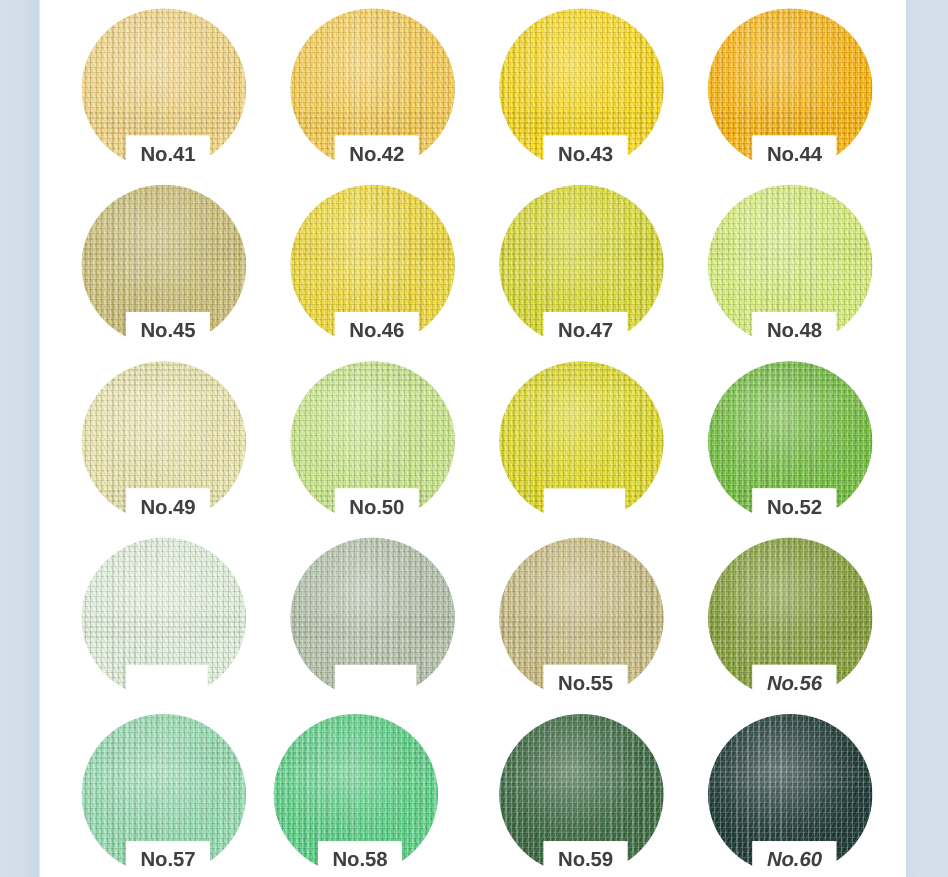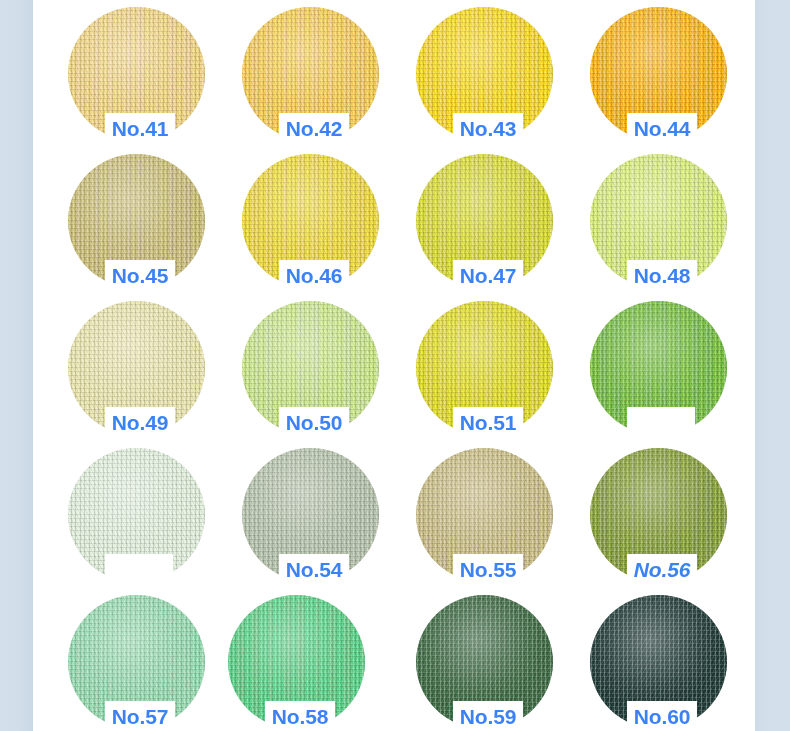--- a/index.html
+++ b/index.html
@@ -147,23 +147,23 @@
     position: absolute;
     left: 22px;
     top: 110px;
     width: 100px;
     height: 24px;
     z-index: 4;
     display: flex;
     align-items: center;
     justify-content: center;
     font-family: "Liberation Sans", sans-serif;
-    font-size: 21px;
+    font-size: 17px;
     font-weight: bold;
-    color: #3b82f6;
+    color: #404040;
     letter-spacing: -0.1px;
     white-space: nowrap;
     background: transparent;
   }
   .swatch-label::before {
     content: "";
     position: absolute;
     left: 15px;
     right: 15px;
     top: -4px;
@@ -281,49 +281,48 @@
         <div class="swatch-label">No.50</div>
       </div>
       <div class="swatch" style="left: 383px; top: 301px;">
         <div class="swatch-disc">
           <div class="disc-fill" style="background: rgb(226, 220, 42);"></div>
           <div class="knit-tex"></div>
           <div class="knit-tex2"></div>
           <div class="disc-shade"></div>
         </div>
         <div class="label-notch"></div>
-        <div class="swatch-label">No.51</div>
       </div>
       <div class="swatch" style="left: 557px; top: 301px;">
         <div class="swatch-disc">
           <div class="disc-fill" style="background: rgb(118, 192, 67);"></div>
           <div class="knit-tex"></div>
           <div class="knit-tex2"></div>
           <div class="disc-shade"></div>
         </div>
         <div class="label-notch"></div>
+        <div class="swatch-label">No.52</div>
       </div>
       <div class="swatch" style="left: 35px; top: 448px;">
         <div class="swatch-disc">
           <div class="disc-fill" style="background: rgb(226, 240, 221);"></div>
           <div class="knit-tex"></div>
           <div class="knit-tex2"></div>
           <div class="disc-shade"></div>
         </div>
         <div class="label-notch"></div>
       </div>
       <div class="swatch" style="left: 209px; top: 448px;">
         <div class="swatch-disc">
           <div class="disc-fill" style="background: rgb(183, 196, 173);"></div>
           <div class="knit-tex"></div>
           <div class="knit-tex2"></div>
           <div class="disc-shade"></div>
         </div>
         <div class="label-notch"></div>
-        <div class="swatch-label">No.54</div>
       </div>
       <div class="swatch" style="left: 383px; top: 448px;">
         <div class="swatch-disc">
           <div class="disc-fill" style="background: rgb(203, 190, 133);"></div>
           <div class="knit-tex"></div>
           <div class="knit-tex2"></div>
           <div class="disc-shade"></div>
         </div>
         <div class="label-notch"></div>
         <div class="swatch-label">No.55</div>
@@ -361,21 +360,21 @@
       <div class="swatch" style="left: 383px; top: 595px;">
         <div class="swatch-disc">
           <div class="disc-fill" style="background: rgb(61, 107, 67);"></div>
           <div class="knit-tex"></div>
           <div class="knit-tex2"></div>
           <div class="disc-shade"></div>
         </div>
         <div class="label-notch"></div>
         <div class="swatch-label">No.59</div>
       </div>
-      <div class="swatch" style="left: 557px; top: 595px;">
+      <div class="swatch" style="left: 557px; top: 595px; font-style: italic;">
         <div class="swatch-disc">
           <div class="disc-fill" style="background: rgb(31, 59, 54);"></div>
           <div class="knit-tex"></div>
           <div class="knit-tex2"></div>
           <div class="disc-shade"></div>
         </div>
         <div class="label-notch"></div>
         <div class="swatch-label">No.60</div>
       </div>
     </div>

